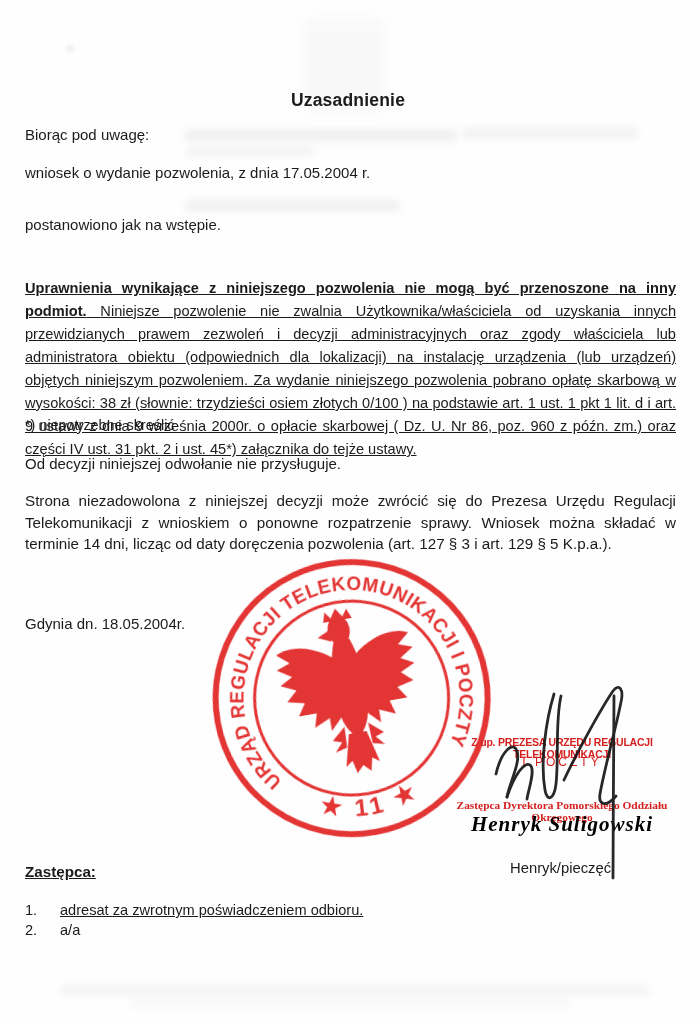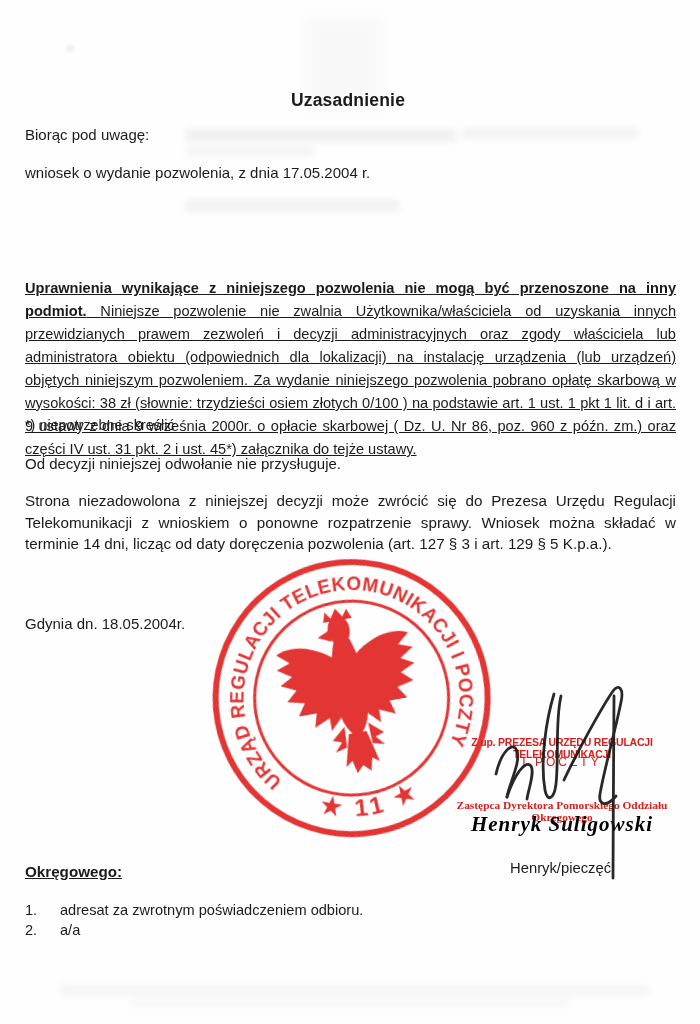--- a/index.html
+++ b/index.html
@@ -42,20 +42,21 @@
   <div class="ghost abs" style="left:462px;top:127px;width:176px;height:12px;opacity:.10;"></div>
   <div class="ghost abs" style="left:186px;top:146px;width:128px;height:11px;opacity:.09;"></div>
   <div class="ghost abs" style="left:185px;top:199px;width:215px;height:13px;opacity:.11;"></div>
   <div class="ghost abs" style="left:60px;top:984px;width:590px;height:12px;opacity:.08;"></div>
   <div class="ghost abs" style="left:130px;top:998px;width:440px;height:10px;opacity:.06;"></div>
 
   <div class="abs title">Uzasadnienie</div>
 
   <div class="abs bodyline" style="top:126px;">Biorąc pod uwagę:</div>
   <div class="abs bodyline" style="top:164px;">wniosek o wydanie pozwolenia, z dnia 17.05.2004 r.</div>
+  <div class="abs bodyline" style="top:216px;">postanowiono jak na wstępie.</div>
 
   <div class="abs para legal"><b>Uprawnienia wynikające z niniejszego pozwolenia nie mogą być przenoszone na inny podmiot.</b> <span>Niniejsze pozwolenie nie zwalnia Użytkownika/właściciela od uzyskania innych przewidzianych prawem zezwoleń i decyzji administracyjnych oraz zgody właściciela lub administratora obiektu (odpowiednich dla lokalizacji) na instalację urządzenia (lub urządzeń) objętych niniejszym pozwoleniem. Za wydanie niniejszego pozwolenia pobrano opłatę skarbową w wysokości: 38 zł (słownie: trzydzieści osiem złotych 0/100 ) na podstawie art. 1 ust. 1 pkt 1 lit. d i art. 9 ustawy z dnia 9 września 2000r. o opłacie skarbowej ( Dz. U. Nr 86, poz. 960 z późn. zm.) oraz części IV ust. 31 pkt. 2 i ust. 45*) załącznika do tejże ustawy.</span></div>
 
   <div class="abs bodyline footnote">*) niepotrzebne skreślić</div>
   <div class="abs bodyline noappeal">Od decyzji niniejszej odwołanie nie przysługuje.</div>
   <div class="abs para appeal">Strona niezadowolona z niniejszej decyzji może zwrócić się do Prezesa Urzędu Regulacji Telekomunikacji z wnioskiem o ponowne rozpatrzenie sprawy. Wniosek można składać w terminie 14 dni, licząc od daty doręczenia pozwolenia (art. 127 § 3 i art. 129 § 5 K.p.a.).</div>
   <div class="abs bodyline placedate">Gdynia dn. 18.05.2004r.</div>
 
   <div class="abs stampwrap">
     <svg viewBox="0 0 300 300" width="305" height="300">
@@ -93,21 +94,21 @@
       <g fill="none" stroke="#161616" stroke-width="2.8" stroke-linecap="round" opacity="0.92">
         <path d="M74 16 C66 42 60 84 65 112 C67 124 74 122 76 106 C79 78 75 44 81 18"></path>
         <path d="M16 96 C21 74 33 62 37 73 C41 84 29 106 27 119"></path>
         <path d="M27 119 C34 98 45 81 51 88 C55 94 48 113 47 121"></path>
         <path d="M84 102 C100 68 124 26 133 13 C139 5 144 11 141 24 C136 50 124 92 120 116 C118 128 127 129 136 118"></path>
         <path d="M134 18 C134 70 133 140 133 200"></path>
       </g>
     </svg>
   </div>
 
-  <div class="abs bodyline recip-header">Okręgowego:</div>
+  <div class="abs bodyline recip-header">Zastępca:</div>
   <div class="abs podpis">Henryk/pieczęć</div>
 
   <div class="abs recip-item-num" style="top:902px;">1.</div>
-  <div class="abs recip-item-text" style="top:902px;">adresat za zwrotnym poświadczeniem odbioru.</div>
+  <div class="abs recip-item-text" style="top:902px;text-decoration:underline;">adresat za zwrotnym poświadczeniem odbioru.</div>
   <div class="abs recip-item-num" style="top:922px;">2.</div>
   <div class="abs recip-item-text" style="top:922px;">a/a</div>
 
 </div>
 
 </body></html>

